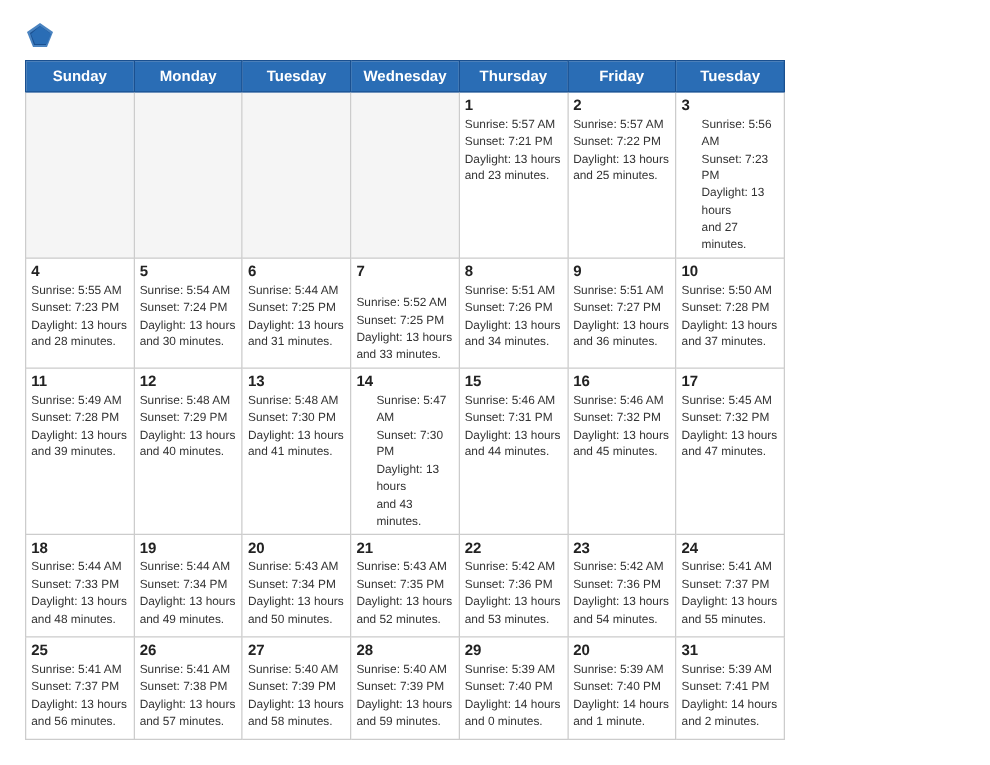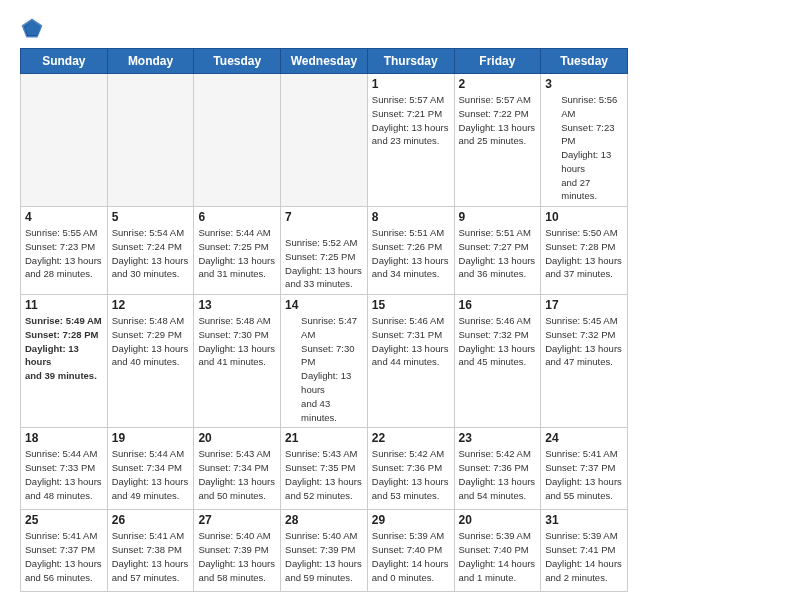--- a/index.html
+++ b/index.html
@@ -204,21 +204,21 @@
             <div class="day-number">10</div>
             <div class="day-info" style="white-space: pre-line;">Sunrise: 5:50 AM
 Sunset: 7:28 PM
 Daylight: 13 hours
 and 37 minutes.</div>
           </td>
         </tr>
         <tr>
           <td>
             <div class="day-number">11</div>
-            <div class="day-info" style="white-space: pre-line; font-weight: bold;">Sunrise: 5:49 AM
+            <div class="day-info" style="white-space: pre-line;">Sunrise: 5:49 AM
 Sunset: 7:28 PM
 Daylight: 13 hours
 and 39 minutes.</div>
           </td>
           <td>
             <div class="day-number">12</div>
             <div class="day-info" style="white-space: pre-line;">Sunrise: 5:48 AM
 Sunset: 7:29 PM
 Daylight: 13 hours
 and 40 minutes.</div>

